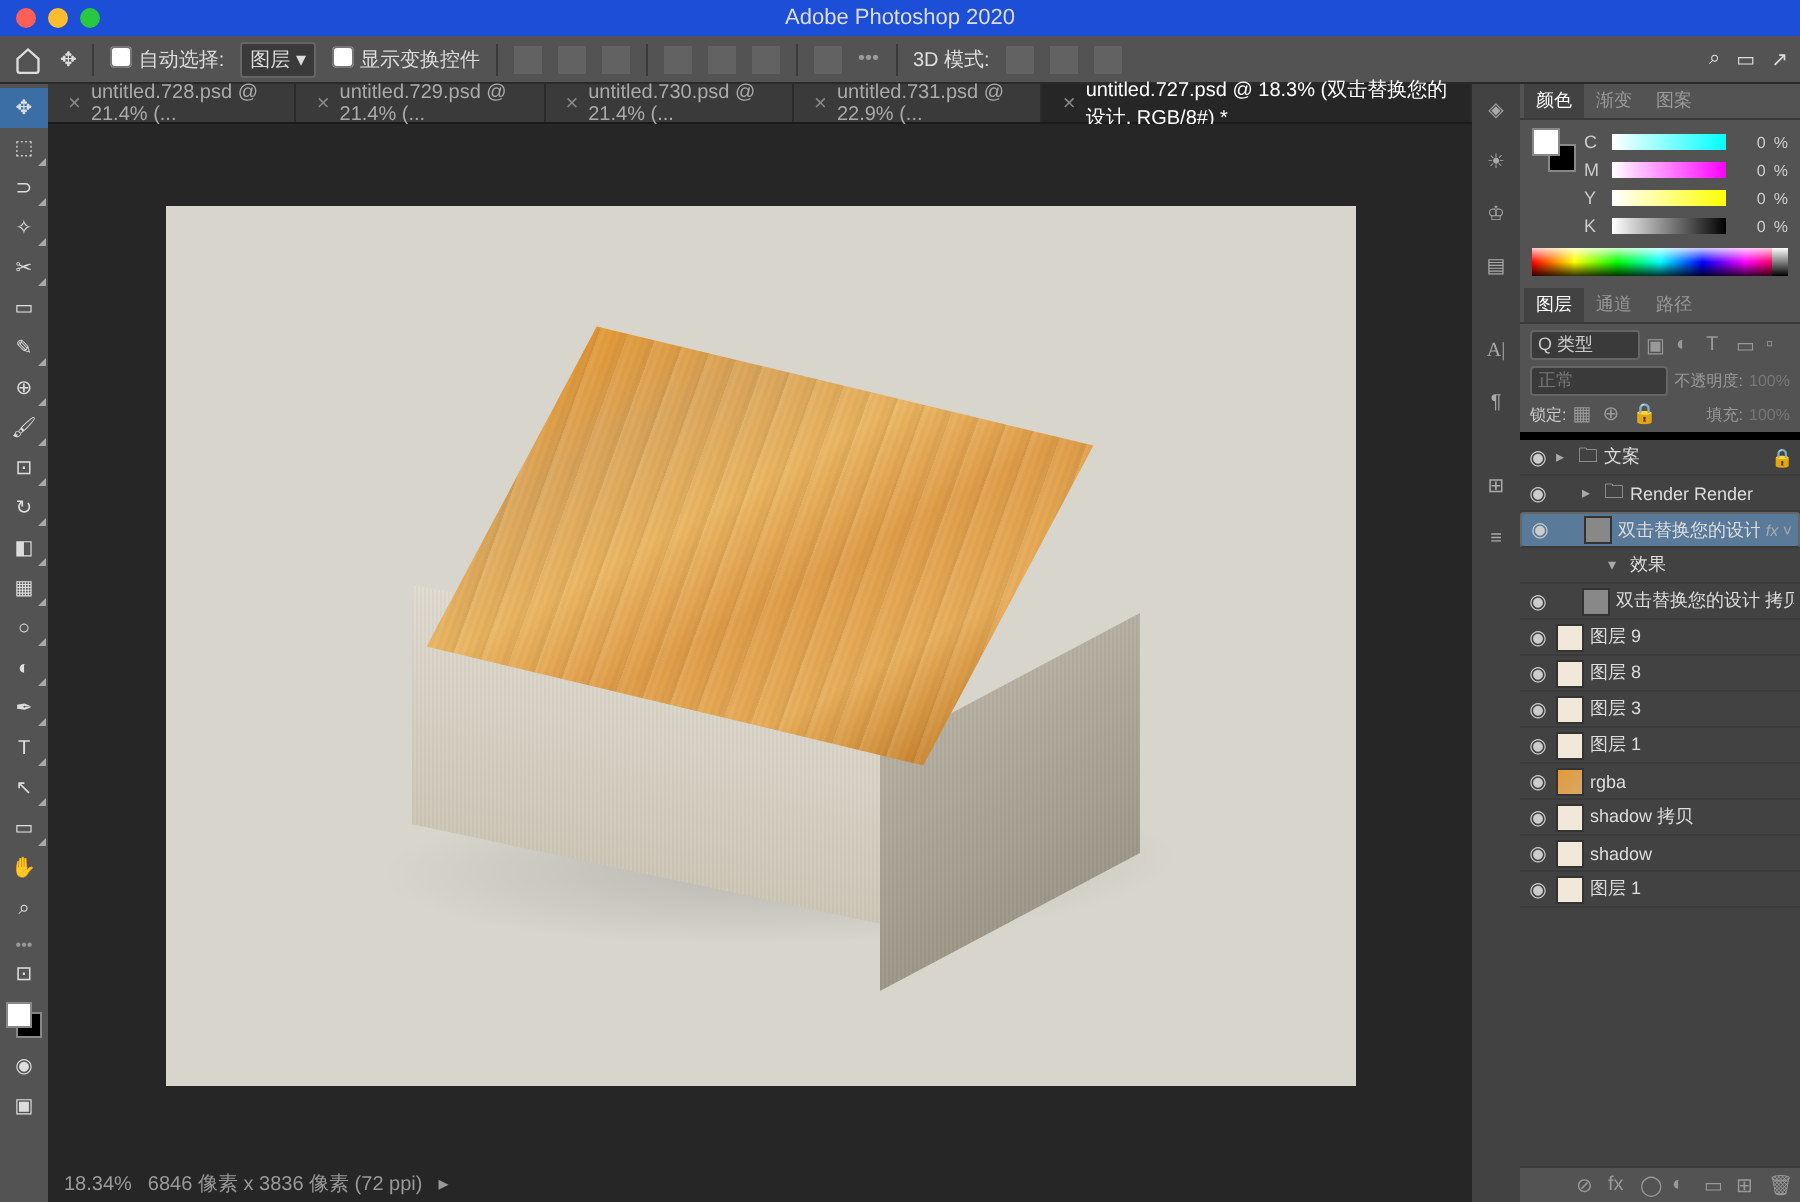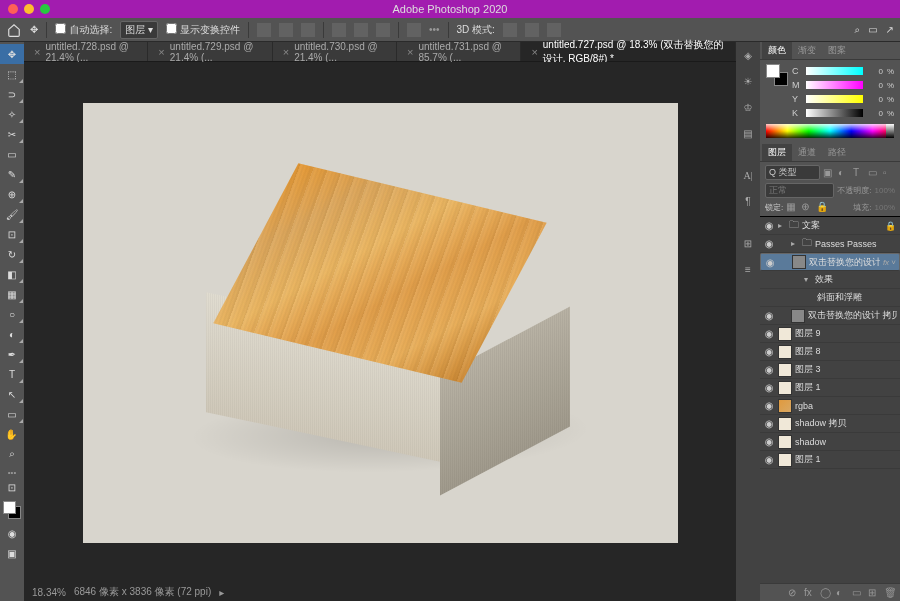--- a/index.html
+++ b/index.html
@@ -1,17 +1,17 @@
 <!DOCTYPE html>
 <html><head>
 <meta charset="utf-8">
 <style>
 *{margin:0;padding:0;box-sizing:border-box;font-family:-apple-system,'Segoe UI',sans-serif;font-size:10px;user-select:none}
 body{background:#323232;width:900px;height:601px;overflow:hidden;color:#ccc}
-.titlebar{height:18px;background:#a21caf;display:flex;align-items:center;position:relative}
+.titlebar{height:18px;background:#1d4ed8;display:flex;align-items:center;position:relative}
 .traffic{display:flex;gap:6px;padding-left:8px}
 .dot{width:10px;height:10px;border-radius:50%}
 .dot.r{background:#ff5f57}.dot.y{background:#febc2e}.dot.g{background:#28c840}
 .title{position:absolute;left:50%;transform:translateX(-50%);color:#ddd;font-size:11px}
 .optbar{height:24px;background:#535353;display:flex;align-items:center;padding:0 6px;gap:8px;border-bottom:1px solid #2a2a2a;font-size:10px;color:#ddd}
 .home-ic{width:16px;height:16px;display:flex;align-items:center;justify-content:center}
 .chk{display:flex;gap:3px}
 .chk input{width:11px;height:11px}
 .sel{background:#3a3a3a;border:1px solid #666;padding:1px 4px;color:#ddd;border-radius:2px}
 .sep{width:1px;height:16px;background:#3a3a3a}
@@ -53,21 +53,21 @@
 .slider{flex:1;height:8px;position:relative}
 .slider.c{background:linear-gradient(90deg,#fff,#0ff)}.slider.m{background:linear-gradient(90deg,#fff,#f0f)}.slider.ye{background:linear-gradient(90deg,#fff,#ff0)}.slider.k{background:linear-gradient(90deg,#fff,#000)}
 .slider-row .val{width:16px;font-size:8px;color:#ccc;text-align:right}
 .slider-row .pct{font-size:8px;color:#ccc}
 .spectrum{height:14px;margin-top:4px;background:linear-gradient(90deg,#f00,#ff0,#0f0,#0ff,#00f,#f0f,#f00);position:relative}
 .spectrum::before{content:'';position:absolute;inset:0;background:linear-gradient(180deg,rgba(255,255,255,.8),transparent 50%,rgba(0,0,0,.8))}
 .spectrum::after{content:'';position:absolute;right:0;top:0;width:8px;height:100%;background:linear-gradient(180deg,#fff,#000)}
 .fgbg-sm{width:22px;height:22px;position:relative;float:left;margin-right:4px}
 .fgbg-sm .f{width:14px;height:14px;background:#fff;border:1px solid #888;position:absolute;top:0;left:0;z-index:2}
 .fgbg-sm .b{width:14px;height:14px;background:#000;border:1px solid #888;position:absolute;bottom:0;right:0}
-.layer-ctrl{padding:3px 5px;display:flex;flex-direction:column;gap:3px;border-bottom:1px solid #000000}
+.layer-ctrl{padding:3px 5px;display:flex;flex-direction:column;gap:3px;border-bottom:4px solid #000000}
 .row{display:flex;align-items:center;gap:3px}
 .mini-sel{background:#3a3a3a;border:1px solid #666;padding:0 3px;font-size:9px;color:#ccc;border-radius:2px;flex:1}
 .mini-ic{width:12px;height:12px;color:#999}
 .layer-list{flex:1;overflow-y:auto;background:#424242}
 .layer{display:flex;align-items:center;height:18px;padding:0 3px;border-bottom:1px solid #3a3a3a;gap:3px}
 .layer.sel{background:#5a7a9a}
 .eye{width:12px;height:12px;display:flex;align-items:center;justify-content:center;color:#ccc;cursor:pointer}
 .indent{width:10px}
 .twist{width:8px;color:#aaa;font-size:8px}
 .thumb{width:14px;height:14px;background:#888;border:1px solid #333}
@@ -173,21 +173,21 @@
         <div class="tab">
           <span class="x">×</span>
           <span>untitled.729.psd @ 21.4% (...</span>
         </div>
         <div class="tab">
           <span class="x">×</span>
           <span>untitled.730.psd @ 21.4% (...</span>
         </div>
         <div class="tab">
           <span class="x">×</span>
-          <span>untitled.731.psd @ 85.7% (...</span>
+          <span>untitled.731.psd @ 22.9% (...</span>
         </div>
         <div class="tab active">
           <span class="x">×</span>
           <span>untitled.727.psd @ 18.3% (双击替换您的设计, RGB/8#) *</span>
         </div>
       </div>
     <div class="canvas">
       <div class="doc">
         <div class="box-wrap">
           <div class="shadow"></div>
@@ -292,42 +292,35 @@
           <span class="twist">▸</span>
           <span style="font-size:10px">🗀</span>
           <span class="lname">文案</span>
           <span class="lock">🔒</span>
         </div>
         <div class="layer">
           <span class="eye">◉</span>
           <span class="indent"></span>
           <span class="twist">▸</span>
           <span style="font-size:10px">🗀</span>
-          <span class="lname">Passes Passes</span>
+          <span class="lname">Render Render</span>
         </div>
         <div class="layer sel">
           <span class="eye">◉</span>
           <span class="indent"></span>
           <span class="thumb "></span>
           <span class="lname">双击替换您的设计</span>
           <span class="fx">fx ˅</span>
         </div>
         <div class="layer">
           <span class="eye"></span>
           <span class="indent"></span>
           <span class="indent"></span>
           <span class="twist">▾</span>
           <span class="lname">效果</span>
-        </div>
-        <div class="layer">
-          <span class="eye"></span>
-          <span class="indent"></span>
-          <span class="indent"></span>
-          <span class="indent"></span>
-          <span class="lname">斜面和浮雕</span>
         </div>
         <div class="layer">
           <span class="eye">◉</span>
           <span class="indent"></span>
           <span class="thumb "></span>
           <span class="lname">双击替换您的设计 拷贝</span>
         </div>
         <div class="layer">
           <span class="eye">◉</span>
           <span class="thumb w"></span>

